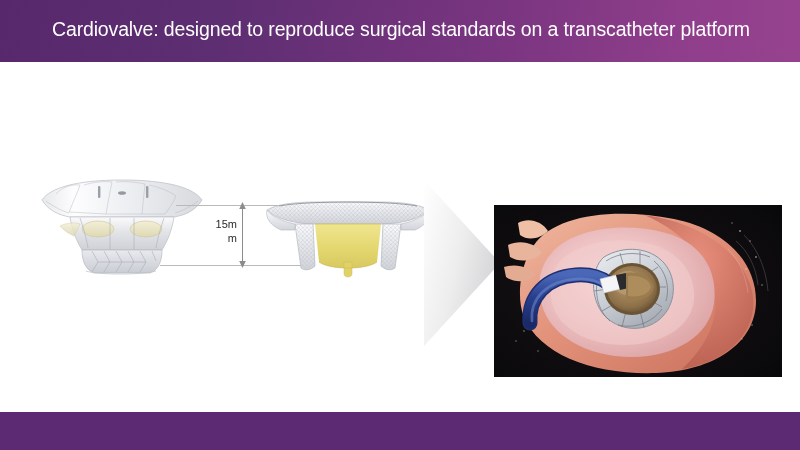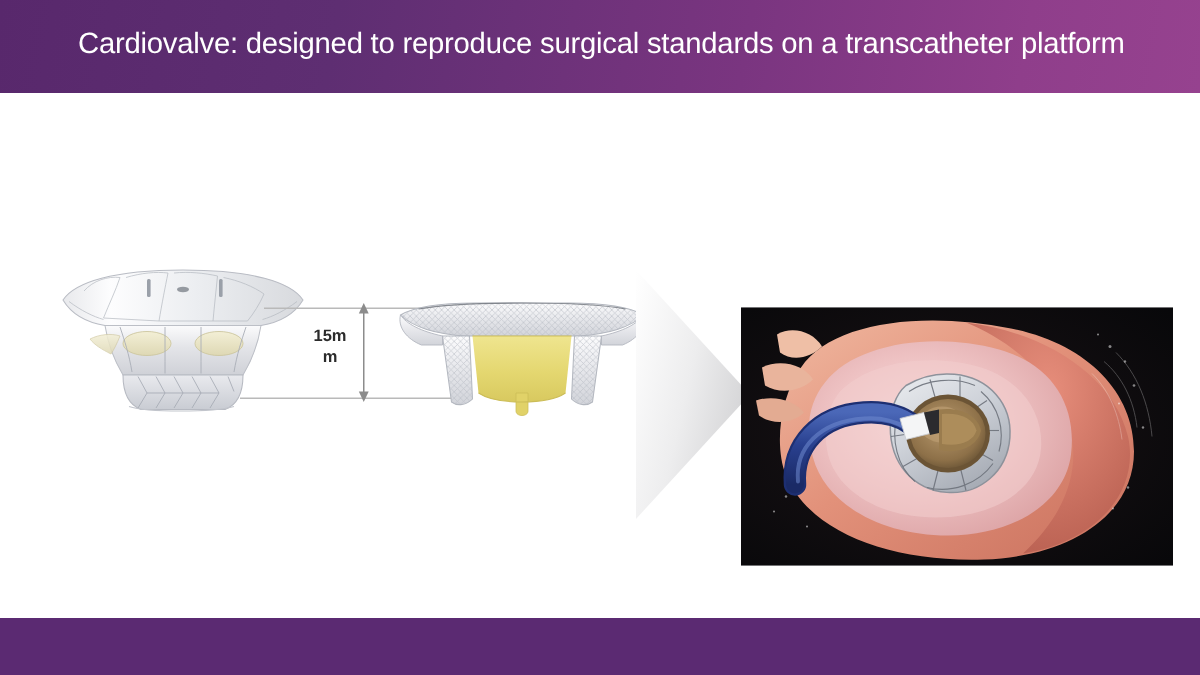--- a/index.html
+++ b/index.html
@@ -70,23 +70,22 @@
     left: 236px; top: 140px;
     width: 13px; height: 66px;
   }
   .dim-label {
     position: absolute;
     left: 203px; top: 155px;
     width: 34px;
     color: #2b2b2b;
     font-size: 11px;
     line-height: 14px;
-    text-align: center;
+    text-align: right;
     font-family: "Liberation Sans", sans-serif;
-    font-weight: bold;
   }
 
   
   .valve-cut {
     position: absolute;
     left: 265px; top: 132px;
     width: 166px; height: 86px;
   }
 
   

